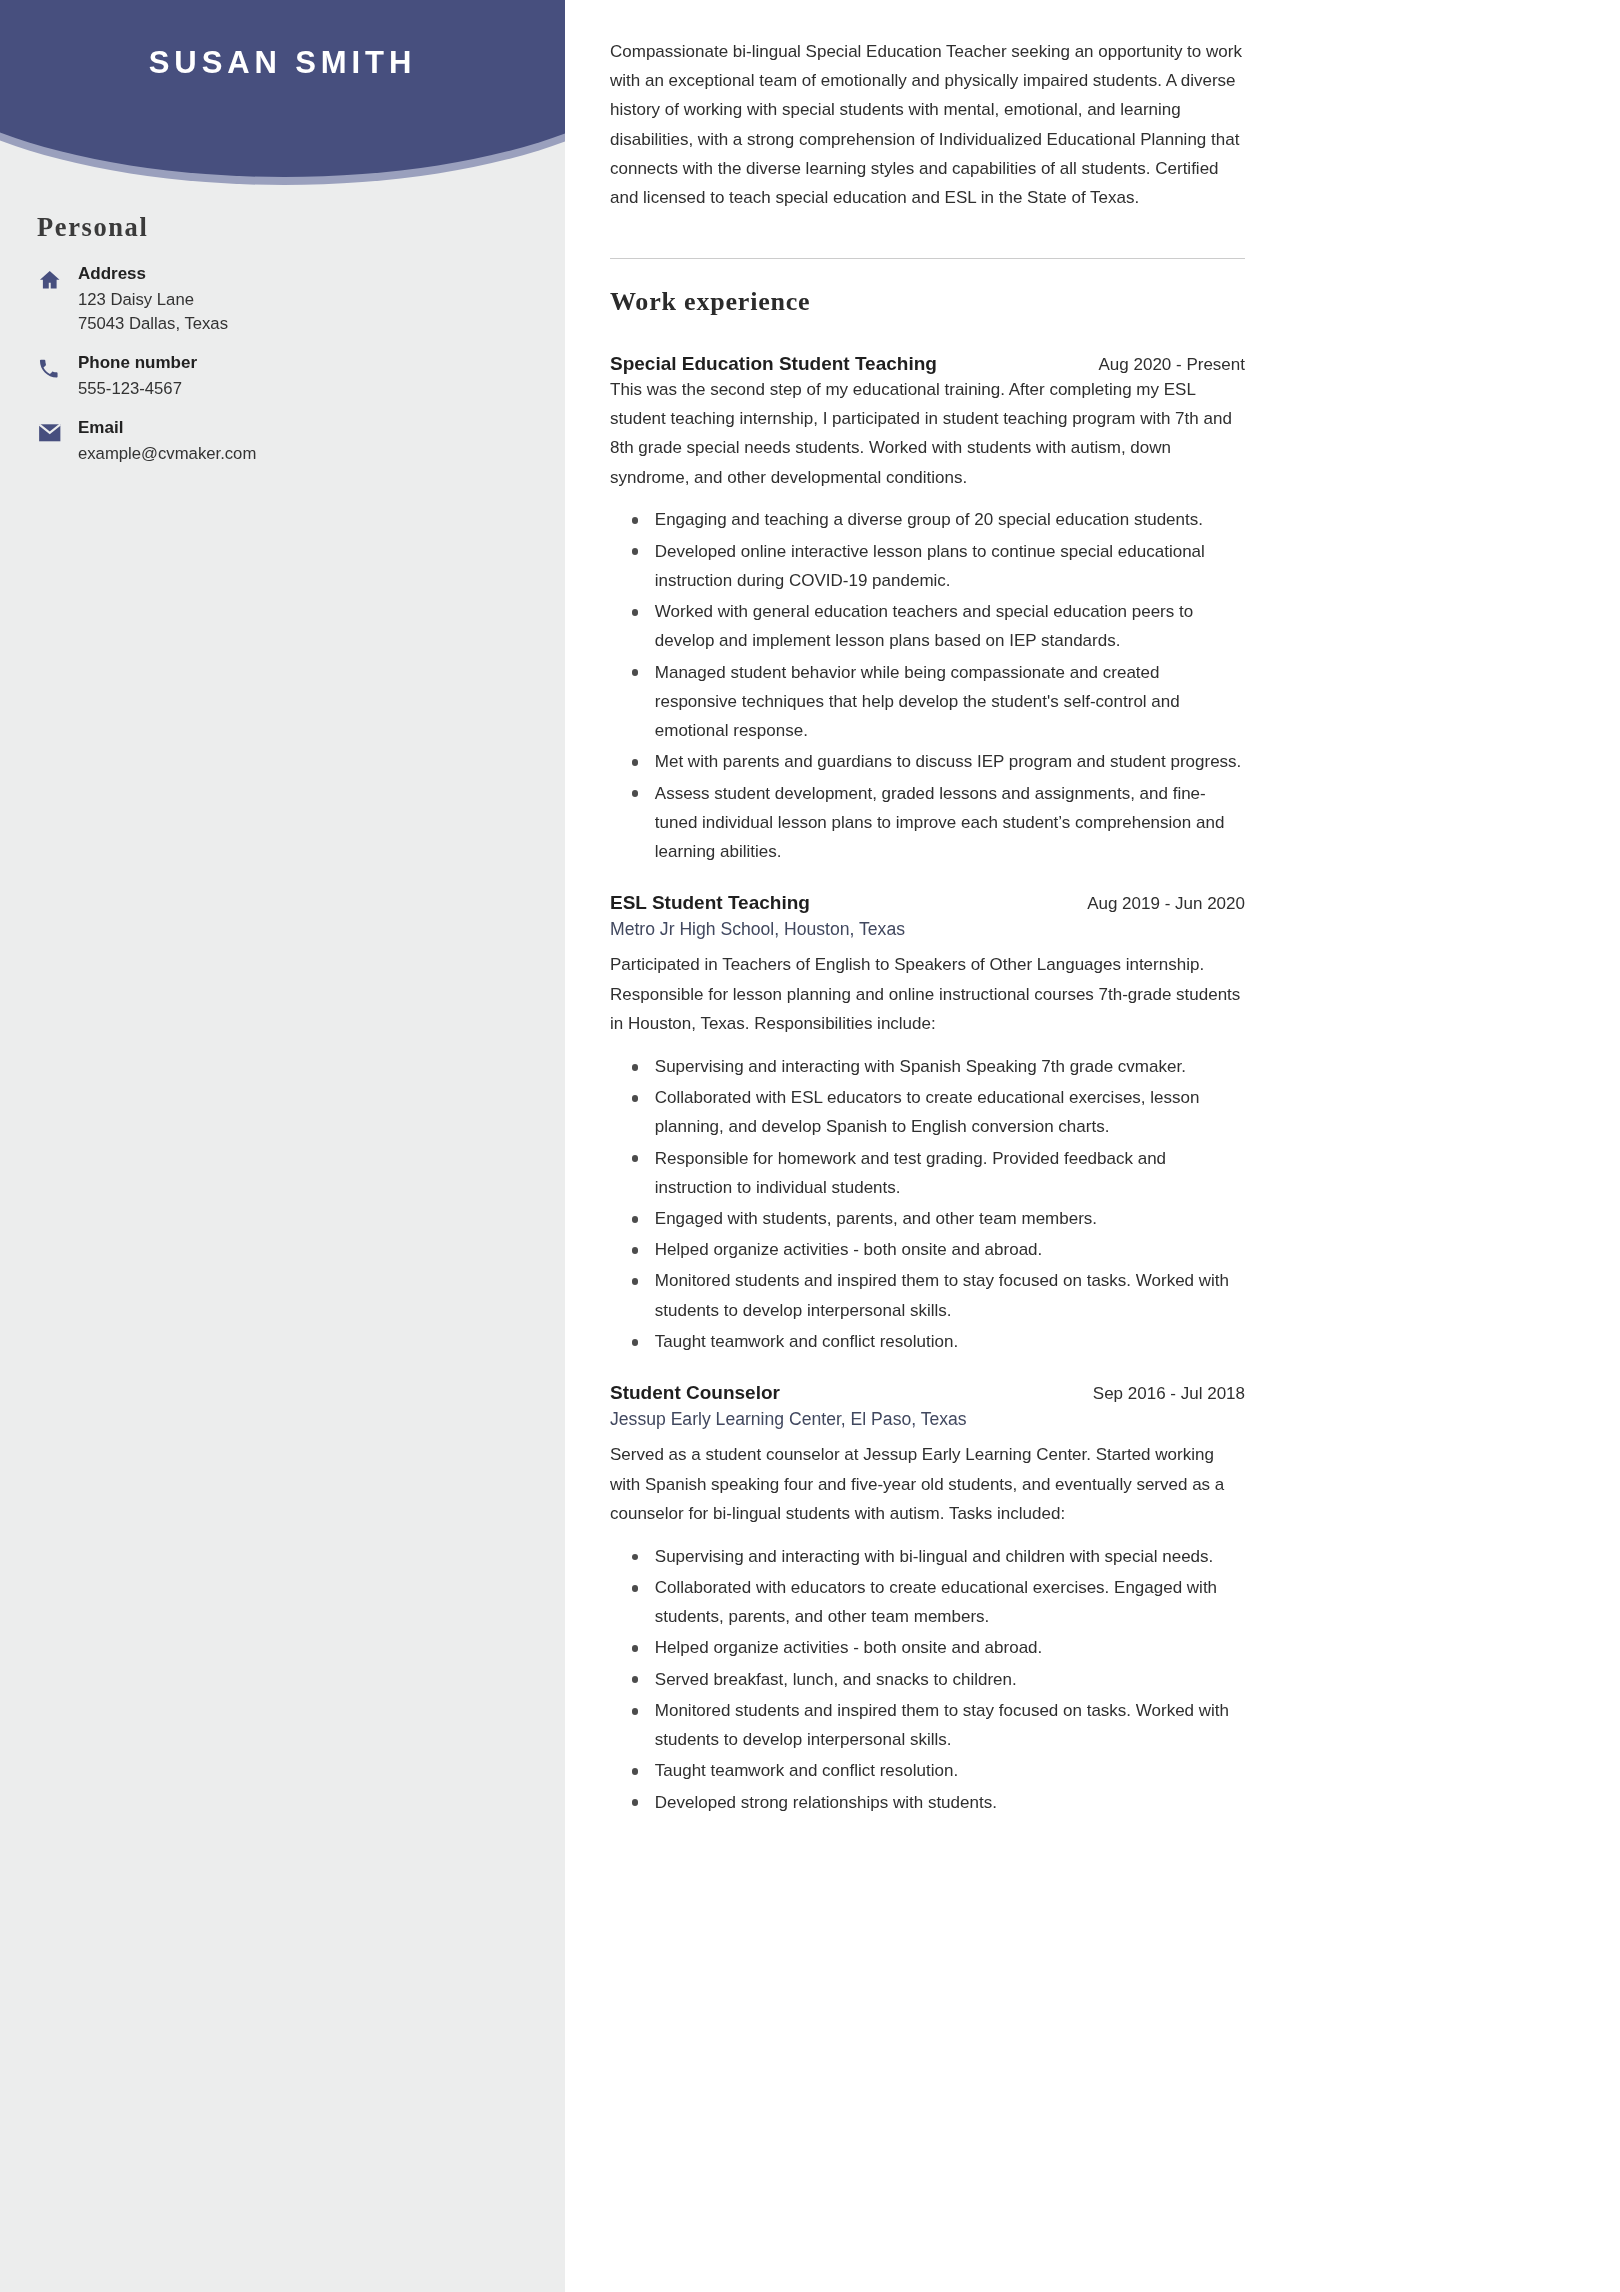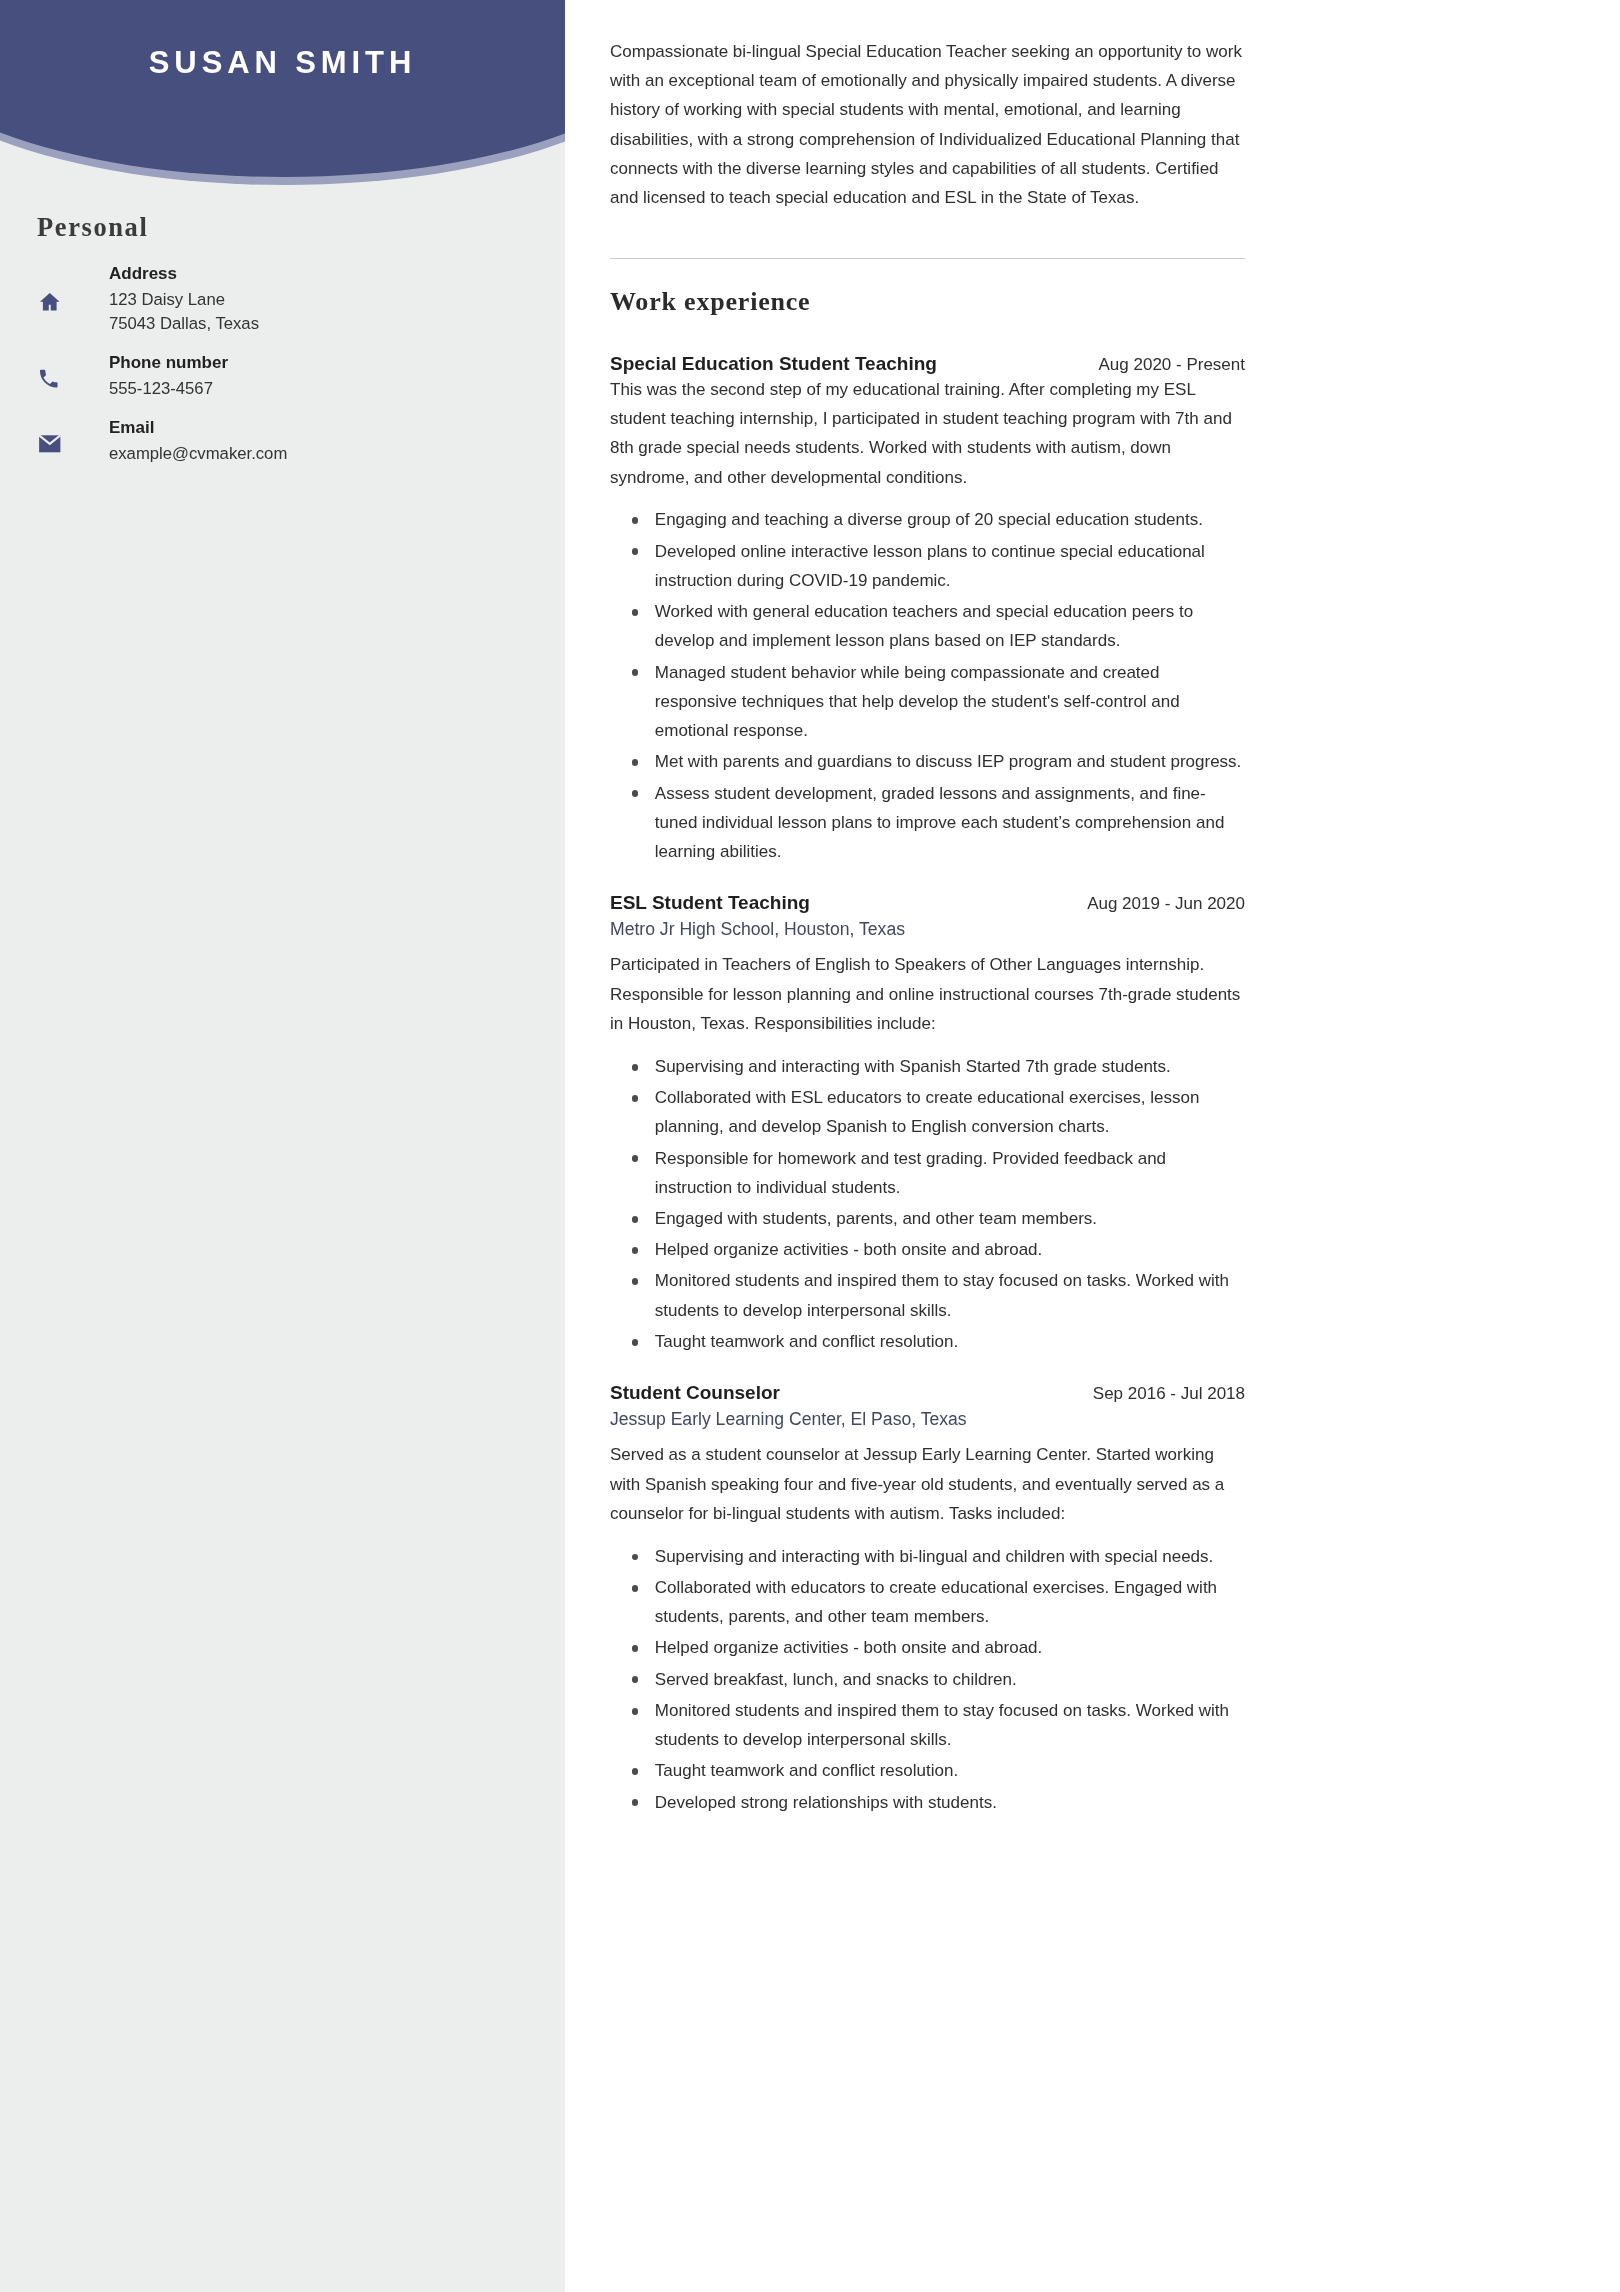--- a/index.html
+++ b/index.html
@@ -68,23 +68,22 @@
   .side-section-title {
     font-size: 26.5px;
     color: #3b3b3b;
     letter-spacing: 1.6px;
     font-weight: bold;
     margin-bottom: 21.6px;
     font-family: "Liberation Serif", serif;
   }
   .contact-row {
     display: flex;
-    align-items: center;
+    align-items: flex-start;
     margin-bottom: 17.6px;
-    gap: 31px;
   }
   .contact-icon {
     width: 41px;
     flex: 0 0 41px;
     padding-top: 3.9px;
     color: #474f7e;
   }
   .contact-icon svg { display: block; }
   .contact-text { flex: 1; }
   .contact-label {
@@ -254,21 +253,21 @@
     </section>
 
     <section class="job">
       <div class="job-head">
         <div class="job-title">ESL Student Teaching</div>
         <div class="job-dates">Aug 2019 - Jun 2020</div>
       </div>
       <div class="job-org">Metro Jr High School, Houston, Texas</div>
       <div class="job-desc">Participated in Teachers of English to Speakers of Other Languages internship. Responsible for lesson planning and online instructional courses 7th-grade students in Houston, Texas. Responsibilities include:</div>
       <ul class="bullets">
-        <li>Supervising and interacting with Spanish Started 7th grade students.</li>
+        <li>Supervising and interacting with Spanish Speaking 7th grade cvmaker.</li>
         <li>Collaborated with ESL educators to create educational exercises, lesson planning, and develop Spanish to English conversion charts.</li>
         <li>Responsible for homework and test grading. Provided feedback and instruction to individual students.</li>
         <li>Engaged with students, parents, and other team members.</li>
         <li>Helped organize activities - both onsite and abroad.</li>
         <li>Monitored students and inspired them to stay focused on tasks. Worked with students to develop interpersonal skills.</li>
         <li>Taught teamwork and conflict resolution.</li>
       </ul>
     </section>
 
     <section class="job">

